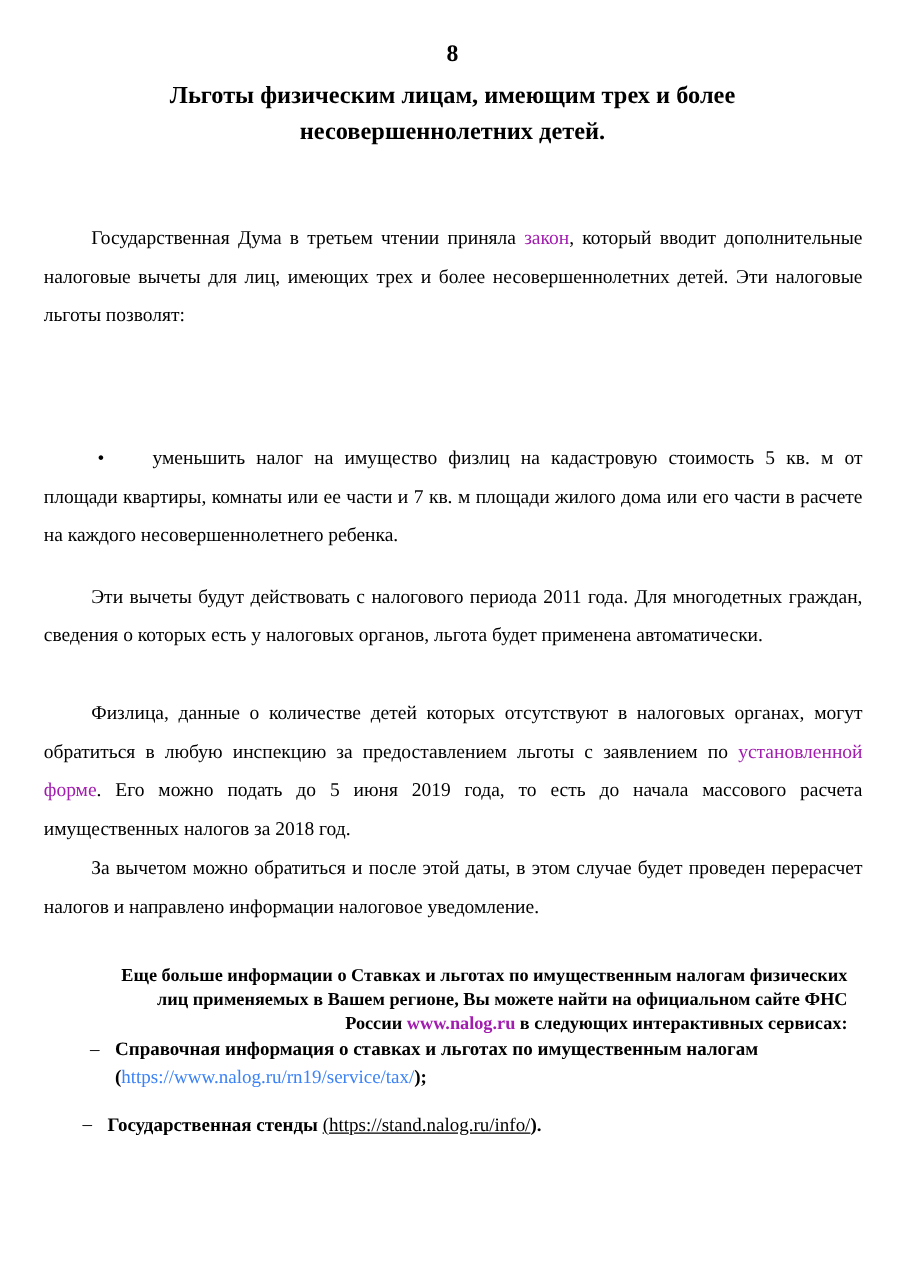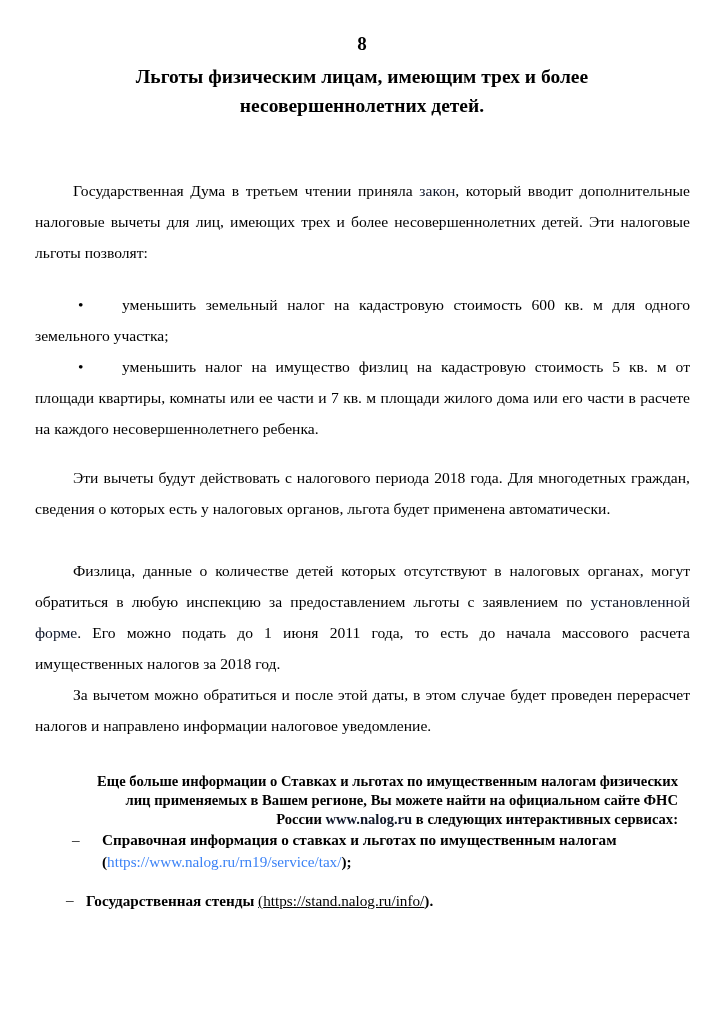--- a/index.html
+++ b/index.html
@@ -66,21 +66,21 @@
     font-size: 15.6px;
     line-height: 31px;
     text-align: justify;
   }
   .bullet-line .bullet {
     display: inline-block;
     width: 87px;
     text-indent: 43px;
   }
   .lnk {
-    color: #0f172a;
+    color: #a21caf;
   }
 
   
   .footer-intro {
     position: absolute;
     left: 78px;
     top: 772px;
     width: 600px;
     font-size: 14.6px;
     font-weight: bold;
@@ -103,21 +103,21 @@
   .footer-item .dash {
     position: absolute;
     left: 0;
     top: 0;
     width: 14px;
     font-weight: normal;
     font-size: 15.2px;
   }
   .footer-item .item-body {
     display: block;
-    margin-left: 30px;
+    margin-left: 20px;
   }
   .url-blue {
     color: #3b82f6;
     font-weight: normal;
   }
   .url-underline {
     color: #000000;
     font-weight: normal;
     text-decoration: underline;
   }
@@ -151,32 +151,29 @@
 
   <div class="doc-title">
     <span>Льготы  физическим лицам, имеющим трех и более</span><br>
     <span>несовершеннолетних детей.</span>
   </div>
 
   <div class="body-block indent" style="top:175px;">
     <span>Государственная Дума в третьем чтении приняла </span><span class="lnk">закон</span><span>, который вводит дополнительные налоговые вычеты для лиц, имеющих трех и более несовершеннолетних детей. Эти налоговые льготы позволят:</span>
   </div>
 
-  <div class="bullet-line" style="top:289px;">
-    <span class="bullet">•</span><span>уменьшить земельный налог на кадастровую стоимость 600 кв. м для одного земельного участка;</span>
-  </div>
 
   <div class="bullet-line" style="top:351px;">
     <span class="bullet">•</span><span>уменьшить налог на имущество физлиц на кадастровую стоимость 5 кв. м от площади квартиры, комнаты или ее части и 7 кв. м площади жилого дома или его части в расчете на каждого несовершеннолетнего ребенка.</span>
   </div>
 
-  <div class="body-block indent" style="top:462px;">Эти вычеты будут действовать с налогового периода 2018 года. Для многодетных граждан, сведения о которых есть у налоговых органов, льгота будет применена автоматически.</div>
+  <div class="body-block indent" style="top:462px;">Эти вычеты будут действовать с налогового периода 2011 года. Для многодетных граждан, сведения о которых есть у налоговых органов, льгота будет применена автоматически.</div>
 
   <div class="body-block indent" style="top:555px;">
-    <span>Физлица, данные о количестве детей которых отсутствуют в налоговых органах, могут обратиться в любую инспекцию за предоставлением льготы с заявлением по </span><span class="lnk">установленной форме</span><span>. Его можно подать до 1 июня 2011 года, то есть до начала массового расчета имущественных налогов за 2018 год.</span>
+    <span>Физлица, данные о количестве детей которых отсутствуют в налоговых органах, могут обратиться в любую инспекцию за предоставлением льготы с заявлением по </span><span class="lnk">установленной форме</span><span>. Его можно подать до 5 июня 2019 года, то есть до начала массового расчета имущественных налогов за 2018 год.</span>
   </div>
 
   <div class="body-block indent" style="top:679px;">За вычетом можно обратиться и после этой даты, в этом случае будет проведен перерасчет налогов и направлено информации налоговое уведомление.</div>
 
   <div class="footer-intro">
     <span>Еще больше информации о Ставках и льготах по имущественным налогам физических лиц применяемых в Вашем регионе, Вы можете найти на официальном сайте ФНС России </span><span class="lnk">www.nalog.ru</span><span> в следующих интерактивных сервисах:</span>
   </div>
 
   <div class="footer-list">
     <div class="footer-item">

